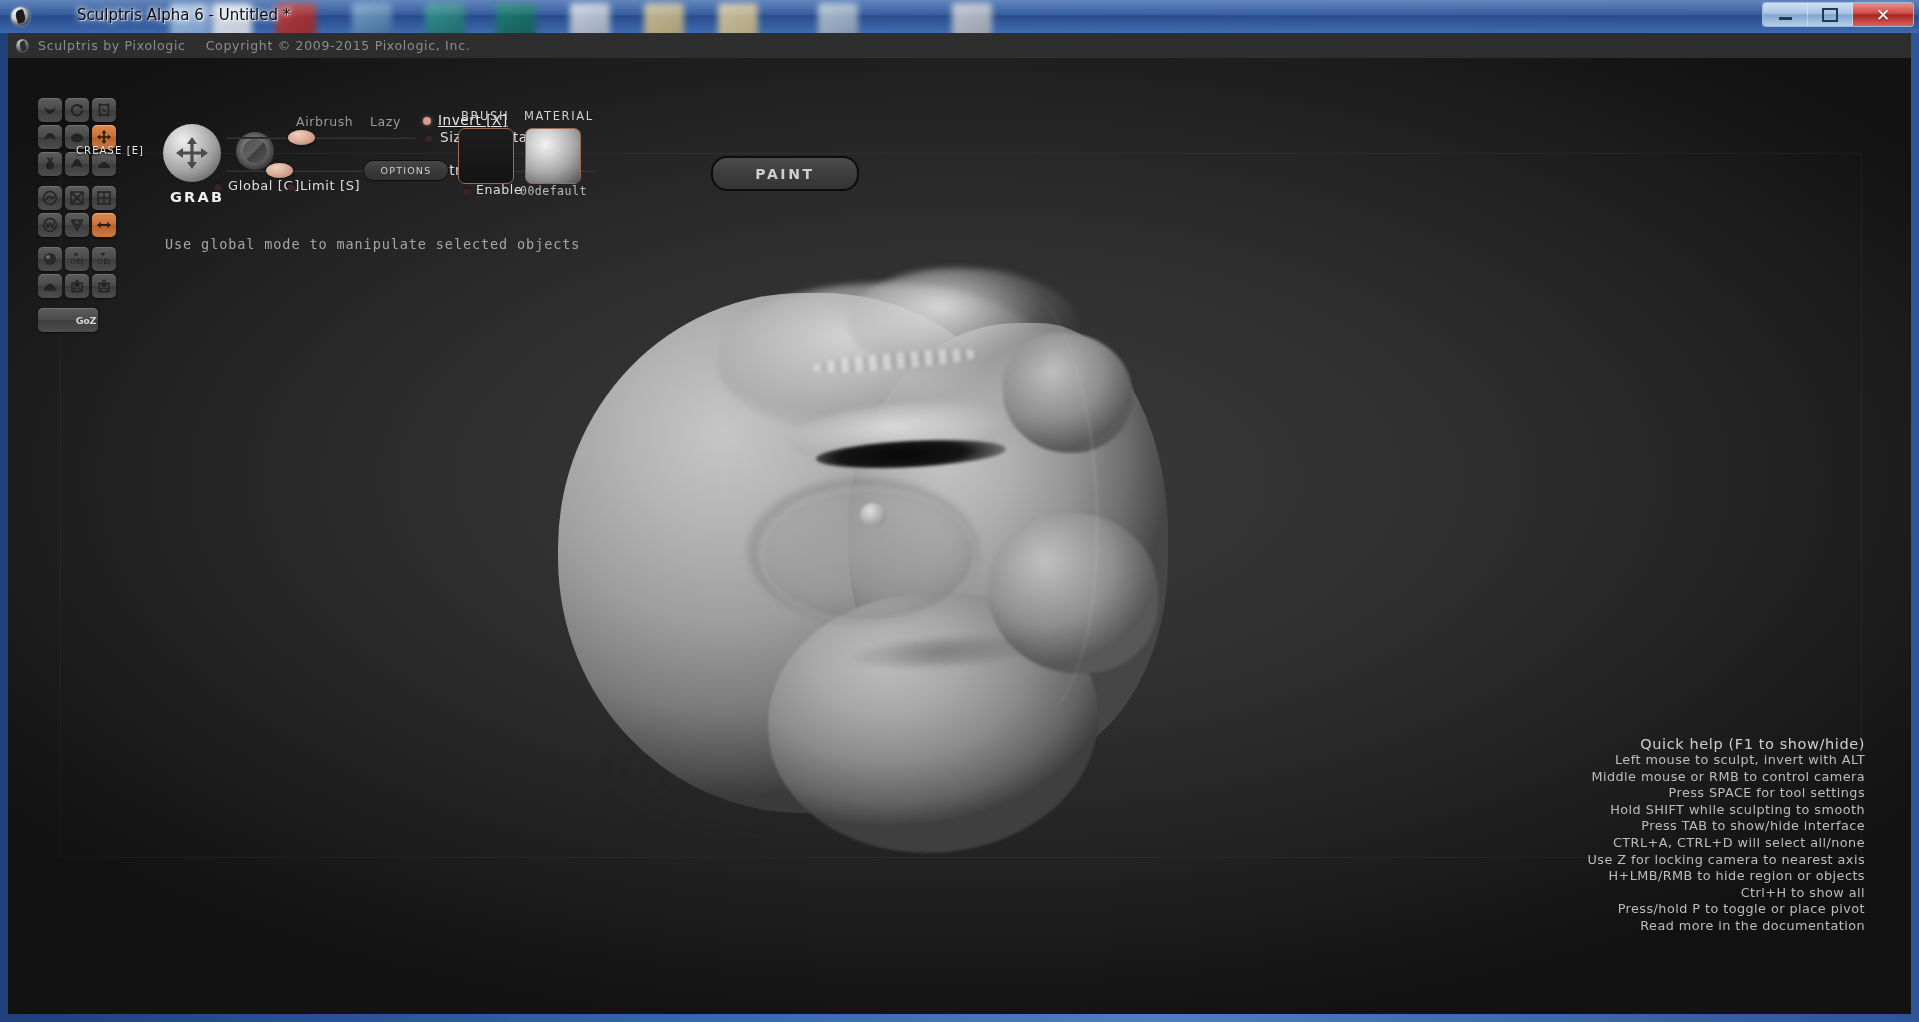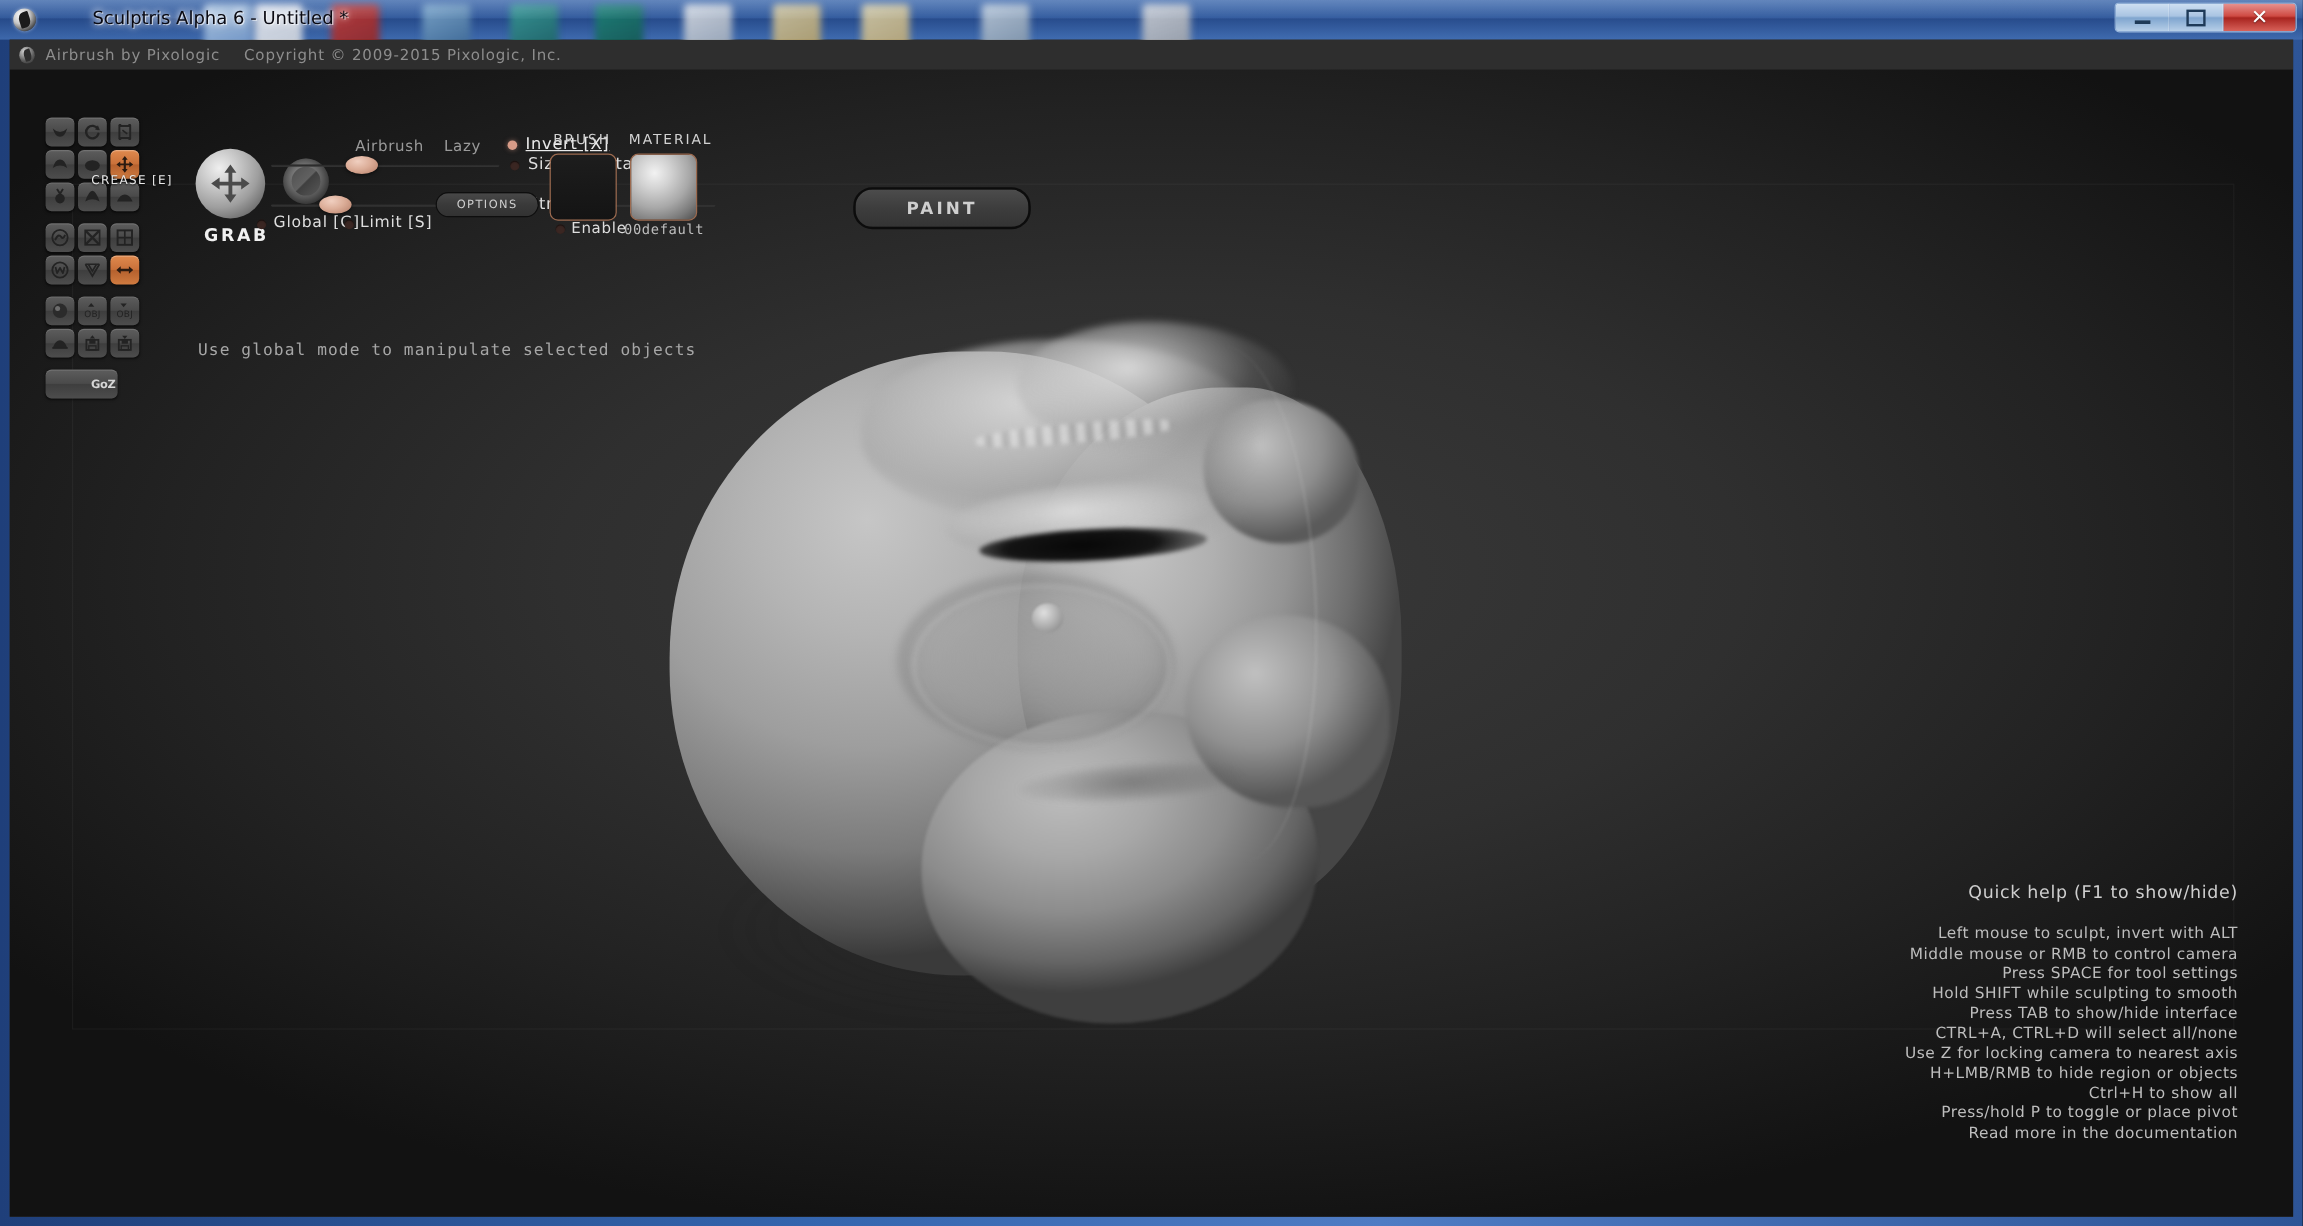--- a/index.html
+++ b/index.html
@@ -515,35 +515,33 @@
   }
 
   
   .hint-text {
     position: absolute;
     left: 157px; top: 178px;
     color: #a6a6a6;
     font-size: 13.5px;
     letter-spacing: 0.9px;
     font-family: "DejaVu Sans Mono", monospace;
-    margin-top: 48px;
   }
 
   
   .quick-help {
     position: absolute;
     right: 46px; top: 678px;
     text-align: right;
     font-family: "DejaVu Sans", sans-serif;
   }
   .qh-title {
     color: #cfcfcf;
     font-size: 14.5px;
     letter-spacing: 0.6px;
-    margin-bottom: 19px;
   }
   .qh-line {
     color: #bdbdbd;
     font-size: 12.8px;
     letter-spacing: 0.45px;
     line-height: 16.6px;
   }
   .qh-footer {
     color: #bdbdbd;
     font-size: 12.8px;
@@ -585,21 +583,21 @@
       <div class="wb close">
         <span>✕</span>
       </div>
     </div>
   </div>
 
   <div class="app-body">
 
     <div class="sub-header">
       <div class="s-glyph"></div>
-      <span>Airbrush by Pixologic</span>
+      <span>Sculptris by Pixologic</span>
       <span class="copyright">Copyright © 2009-2015 Pixologic, Inc.</span>
     </div>
 
     <div class="viewport">
 
       <div class="viewport-inner-frame"></div>
 
       <div class="model-wrap">
         <div class="clay-shadow-bottom"></div>
         <div class="clay-base"></div>

